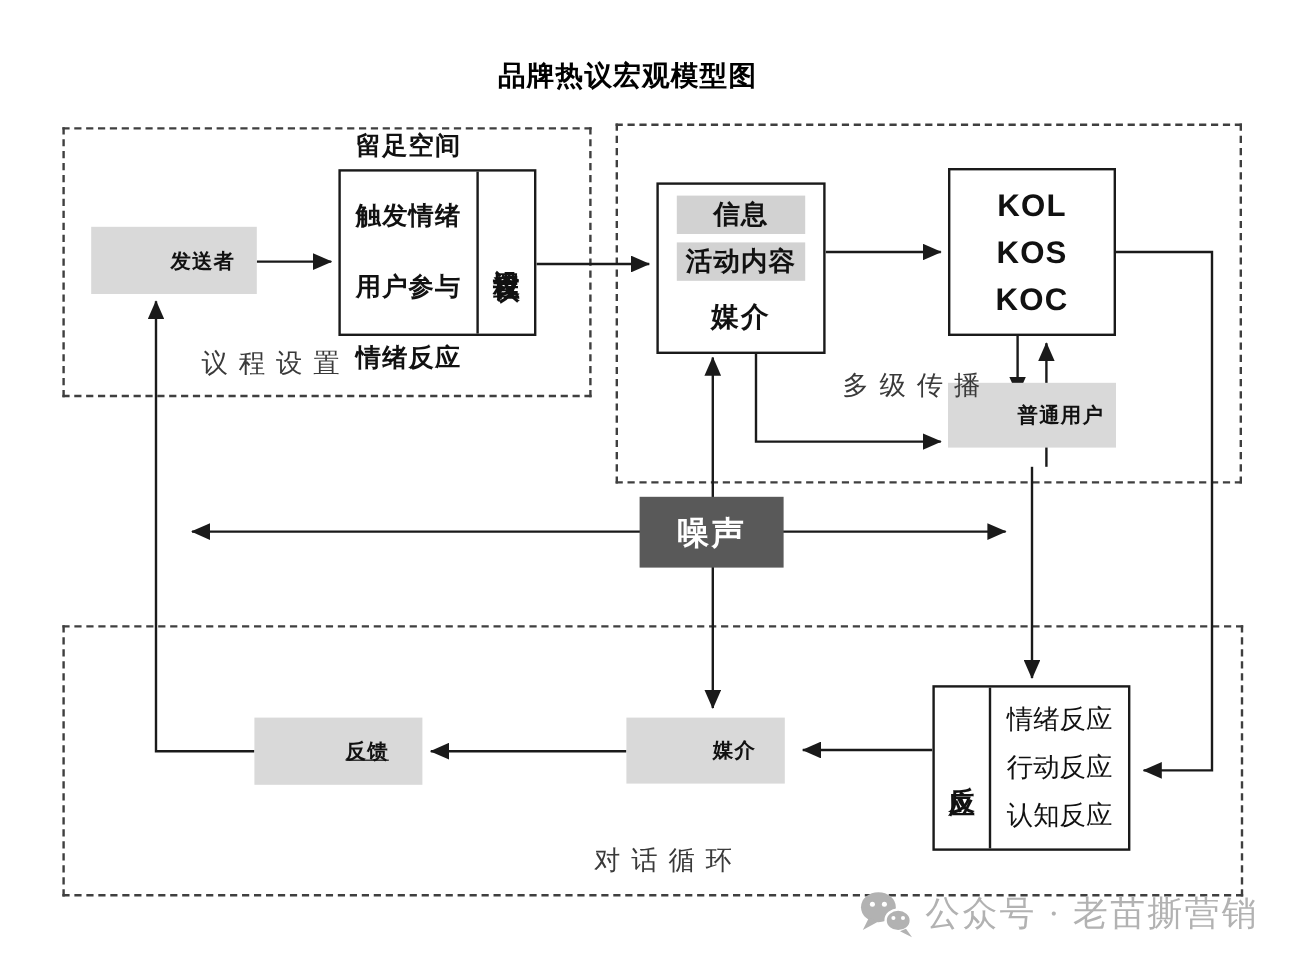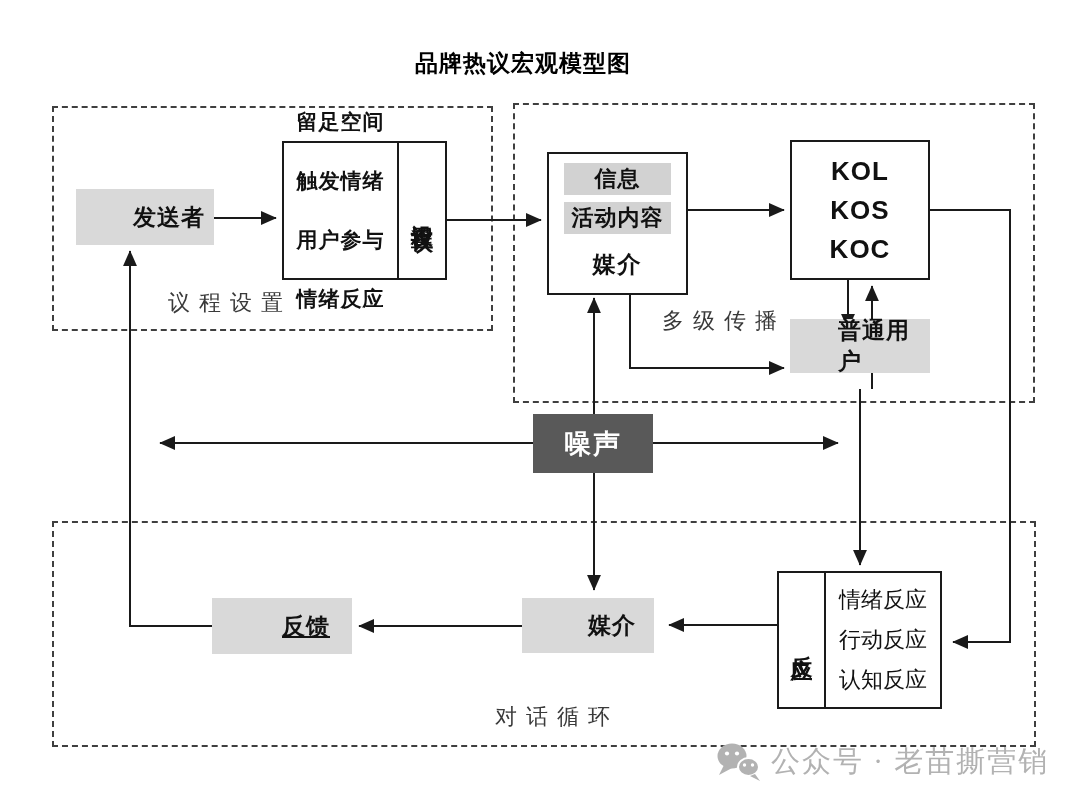--- a/index.html
+++ b/index.html
@@ -39,21 +39,21 @@
     background:transparent;
   }
   .dashed-agenda{left:52px;top:106px;width:441px;height:225px;}
   .dashed-spread{left:513px;top:103px;width:522px;height:300px;}
   .dashed-dialogue{left:52px;top:521px;width:984px;height:226px;}
   .box{
     position:absolute;box-sizing:border-box;z-index:2;
     display:flex;align-items:center;justify-content:center;
     color:#111;
   }
-  .fill{background:var(--box-fill);font-weight:bold;font-size:23px;letter-spacing:1px;padding-left:48px;}
+  .fill{background:var(--box-fill);font-weight:bold;font-size:17px;letter-spacing:1px;padding-left:48px;}
   .outline{background:#fff;border:2px solid var(--line-color);}
   .sender{left:76px;top:189px;width:138px;height:56px;}
   .agenda-content{left:282px;top:141px;width:165px;height:139px;padding:0;}
   .agenda-items{
     flex:1;display:flex;flex-direction:column;justify-content:center;align-items:center;
     font-size:21px;line-height:34px;font-weight:600;letter-spacing:1px;gap:25px;
   }
   .side-cell{
     width:46px;align-self:stretch;display:flex;align-items:center;justify-content:center;
     border-left:2px solid var(--line-color);
@@ -94,21 +94,21 @@
   .response-items{
     flex:1;display:flex;flex-direction:column;justify-content:center;align-items:center;
     font-size:22px;line-height:40px;font-weight:normal;
   }
   .zone-label{
     position:absolute;z-index:2;
     font-family:"Liberation Serif","DejaVu Serif",serif;
     font-size:22px;color:var(--label-color);letter-spacing:9px;white-space:nowrap;
   }
   .label-agenda{left:168px;top:288px;}
-  .label-spread{left:662px;top:306px;}
+  .label-spread{left:702px;top:306px;}
   .label-dialogue{left:495px;top:702px;}
   .watermark{
     position:absolute;left:716px;top:742px;z-index:3;
     display:flex;align-items:center;gap:9px;
     color:var(--watermark-color);
     font-family:"Liberation Serif","DejaVu Serif",serif;
     font-size:29px;letter-spacing:2px;white-space:nowrap;
   }
   .wechat-icon{flex:0 0 auto;}
 </style>

